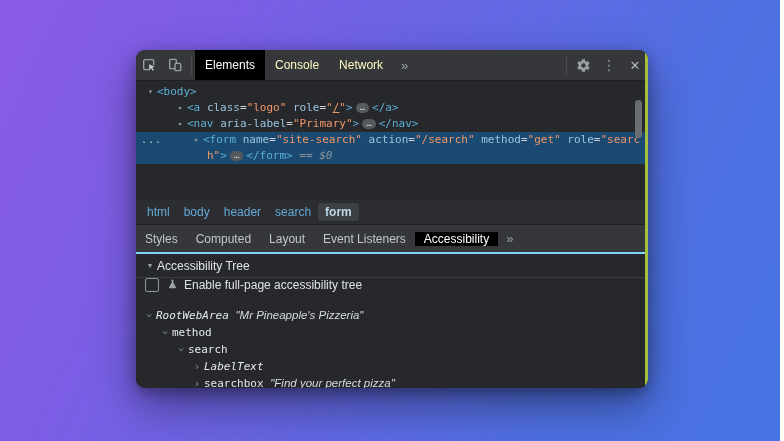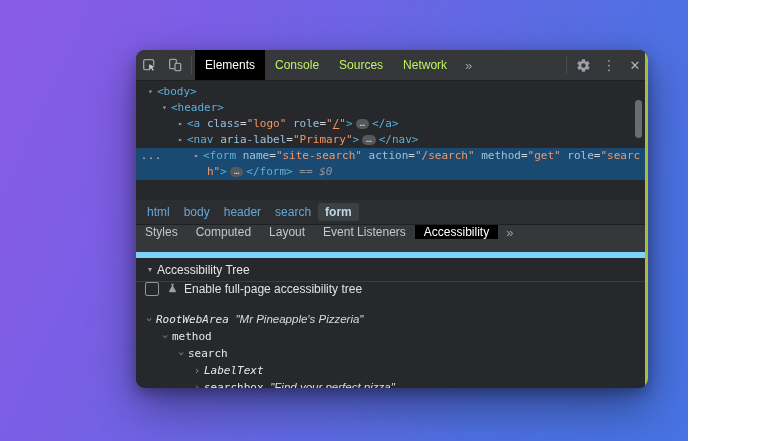--- a/index.html
+++ b/index.html
@@ -1,28 +1,28 @@
 <!DOCTYPE html>
 <html><head>
 <meta charset="utf-8">
 <style>
   html,body{margin:0;padding:0;}
-  .stage{position:relative;width:688px;height:441px;overflow:hidden;
+  .stage{position:relative;width:780px;height:441px;overflow:hidden;
     background:linear-gradient(115deg,#8a5be6 0%,#7b5ee5 25%,#4f70e2 75%,#4673e3 100%);
     font-family:"Liberation Sans",sans-serif;}
   .win{position:absolute;left:136px;top:50px;width:512px;height:338px;background:#26282b;
     border-radius:9px;overflow:hidden;box-shadow:0 18px 45px rgba(0,0,0,.4),0 5px 14px rgba(0,0,0,.3);
     display:flex;flex-direction:column;}
   .greenstrip{position:absolute;right:0;top:0;bottom:0;width:3px;background:#a4bf3e;z-index:40;}
   
   .toolbar{height:30px;flex:0 0 30px;background:#35373a;display:flex;align-items:stretch;
     border-bottom:1px solid #1e2022;}
   .tb-icon{width:26px;display:flex;align-items:center;justify-content:center;cursor:pointer;}
   .vsep{width:1px;background:#4a4d50;margin:6px 3px;}
-  .tab{display:flex;align-items:center;padding:0 10px;font-size:12px;color:#bef264;cursor:pointer;}
+  .tab{display:flex;align-items:center;padding:0 10px;font-size:12px;color:#fef9c3;cursor:pointer;}
   .tab.active{background:#000;color:#fff;}
   .more{display:flex;align-items:center;padding:0 8px;color:#9aa0a6;font-size:13px;cursor:pointer;}
   .spacer{flex:1;}
   .glyph{color:#9aa0a6;font-size:14px;}
   .close-glyph{color:#b0b4b8;font-size:13px;}
   
   .dom{height:119px;flex:0 0 119px;background:#26282b;position:relative;
     font-family:"DejaVu Sans Mono","Liberation Mono",monospace;font-size:11px;color:#d0d4d8;
     padding-top:3px;box-sizing:border-box;}
   .dom-row{height:16px;line-height:16px;white-space:pre;position:relative;cursor:pointer;}
@@ -37,22 +37,22 @@
   .ind1{padding-left:8px}.ind2{padding-left:22px}.ind3{padding-left:38px}.ind4{padding-left:54px}
   .wrapline{padding-left:71px;}
   .scrollthumb{position:absolute;right:6px;top:50px;width:7px;height:38px;border-radius:4px;
     background:#696d71;z-index:41;cursor:pointer;}
   
   .crumbs{height:24px;flex:0 0 24px;background:#2b2d30;border-bottom:1px solid #1e2022;
     display:flex;align-items:center;padding-left:4px;font-size:12px;}
   .crumb{padding:2px 7px;color:#64a9d8;cursor:pointer;border-radius:2px;}
   .crumb.active{background:#3c4043;color:#bcd8ea;font-weight:bold;}
   
-  .subtabs{height:27px;flex:0 0 27px;background:#35373a;display:flex;align-items:flex-start;
-    border-bottom:6px solid #7dd3fc;}
+  .subtabs{height:27px;flex:0 0 27px;background:#35373a;display:flex;align-items:center;
+    border-bottom:2px solid #7dd3fc;}
   .subtab{display:flex;align-items:center;padding:0 9px;font-size:12px;color:#c3c7cb;cursor:pointer;white-space:nowrap;}
   .subtab.active{background:#000;color:#fff;}
   
   .a11y{flex:1;background:#26282b;color:#dfe2e5;font-size:12px;}
   .sec-head{height:23px;display:flex;align-items:center;padding-left:7px;
     border-bottom:1px solid #3a3d40;color:#e3e6e8;}
   .sec-arr{display:inline-block;width:14px;color:#9aa0a6;font-size:8px;text-align:center;}
   .chk-row{height:26px;display:flex;align-items:flex-start;padding-left:9px;cursor:pointer;}
   .chk{width:12px;height:12px;border:1px solid #8f959a;border-radius:2px;margin-right:7px;flex:0 0 12px;cursor:pointer;}
   .flask{margin-right:5px;display:flex;align-items:center;}
@@ -79,37 +79,35 @@
       </div>
       <div class="tb-icon">
         <svg width="16" height="16" viewBox="0 0 24 24">
           <rect x="4" y="3.5" width="10" height="14" rx="1.5" fill="none" stroke="#9aa0a6" stroke-width="2"></rect>
           <rect x="12" y="9.5" width="8.5" height="11" rx="1.5" fill="#35373a" stroke="#9aa0a6" stroke-width="2"></rect>
         </svg>
       </div>
       <div class="vsep"></div>
       <div class="tab active">Elements</div>
       <div class="tab">Console</div>
-      <div class="tab">Sources</div>
       <div class="tab">Network</div>
       <div class="more">»</div>
       <div class="spacer"></div>
       <div class="vsep"></div>
       <div class="tb-icon">
         <svg width="15" height="15" viewBox="0 0 24 24">
           <path fill="#9aa0a6" d="M19.4 13c.04-.33.06-.66.06-1s-.02-.67-.06-1l2.1-1.65a.5.5 0 0 0 .12-.64l-2-3.46a.5.5 0 0 0-.6-.22l-2.49 1a7.3 7.3 0 0 0-1.73-1l-.38-2.65A.5.5 0 0 0 13.93 2h-4a.5.5 0 0 0-.5.42l-.37 2.65c-.63.26-1.2.6-1.74 1l-2.48-1a.5.5 0 0 0-.61.22l-2 3.46a.5.5 0 0 0 .12.64L4.45 11c-.04.33-.07.66-.07 1s.03.67.07 1l-2.1 1.65a.5.5 0 0 0-.12.64l2 3.46c.14.24.42.33.6.22l2.49-1c.54.4 1.11.74 1.74 1l.37 2.65c.04.24.25.42.5.42h4c.25 0 .46-.18.5-.42l.37-2.65a7.3 7.3 0 0 0 1.73-1l2.49 1c.23.1.47 0 .6-.22l2-3.46a.5.5 0 0 0-.12-.64zM11.93 15.5a3.5 3.5 0 1 1 0-7 3.5 3.5 0 0 1 0 7z"></path>
         </svg>
       </div>
       <div class="tb-icon glyph">⋮</div>
       <div class="tb-icon close-glyph">✕</div>
     </div>
 
     <div class="dom">
       <div class="dom-row ind1"><span class="arr">▾</span><span class="tg">&lt;body&gt;</span></div>
-      <div class="dom-row ind2"><span class="arr">▾</span><span class="tg">&lt;header&gt;</span></div>
       <div class="dom-row ind3"><span class="arr">▸</span><span class="tg">&lt;a </span><span class="at">class</span><span class="pc">=</span><span class="vl">"logo" </span><span class="at">role</span><span class="pc">=</span><span class="vl">"</span><span class="lk">/</span><span class="vl">"</span><span class="tg">&gt;</span><span class="pill">…</span><span class="tg">&lt;/a&gt;</span></div>
       <div class="dom-row ind3"><span class="arr">▸</span><span class="tg">&lt;nav </span><span class="at">aria-label</span><span class="pc">=</span><span class="vl">"Primary"</span><span class="tg">&gt;</span><span class="pill">…</span><span class="tg">&lt;/nav&gt;</span></div>
       <div class="sel">
         <div class="dom-row ind4"><span class="gutterdots">...</span><span class="arr">▸</span><span class="tg">&lt;form </span><span class="at">name</span><span class="pc">=</span><span class="vl">"site-search" </span><span class="at">action</span><span class="pc">=</span><span class="vl">"/search" </span><span class="at">method</span><span class="pc">=</span><span class="vl">"get" </span><span class="at">role</span><span class="pc">=</span><span class="vl">"searc</span></div>
         <div class="dom-row wrapline"><span class="vl">h"</span><span class="tg">&gt;</span><span class="pill">…</span><span class="tg">&lt;/form&gt;</span><span class="hint"> == $0</span></div>
       </div>
     </div>
 
     <div class="crumbs">
       <div class="crumb">html</div>

